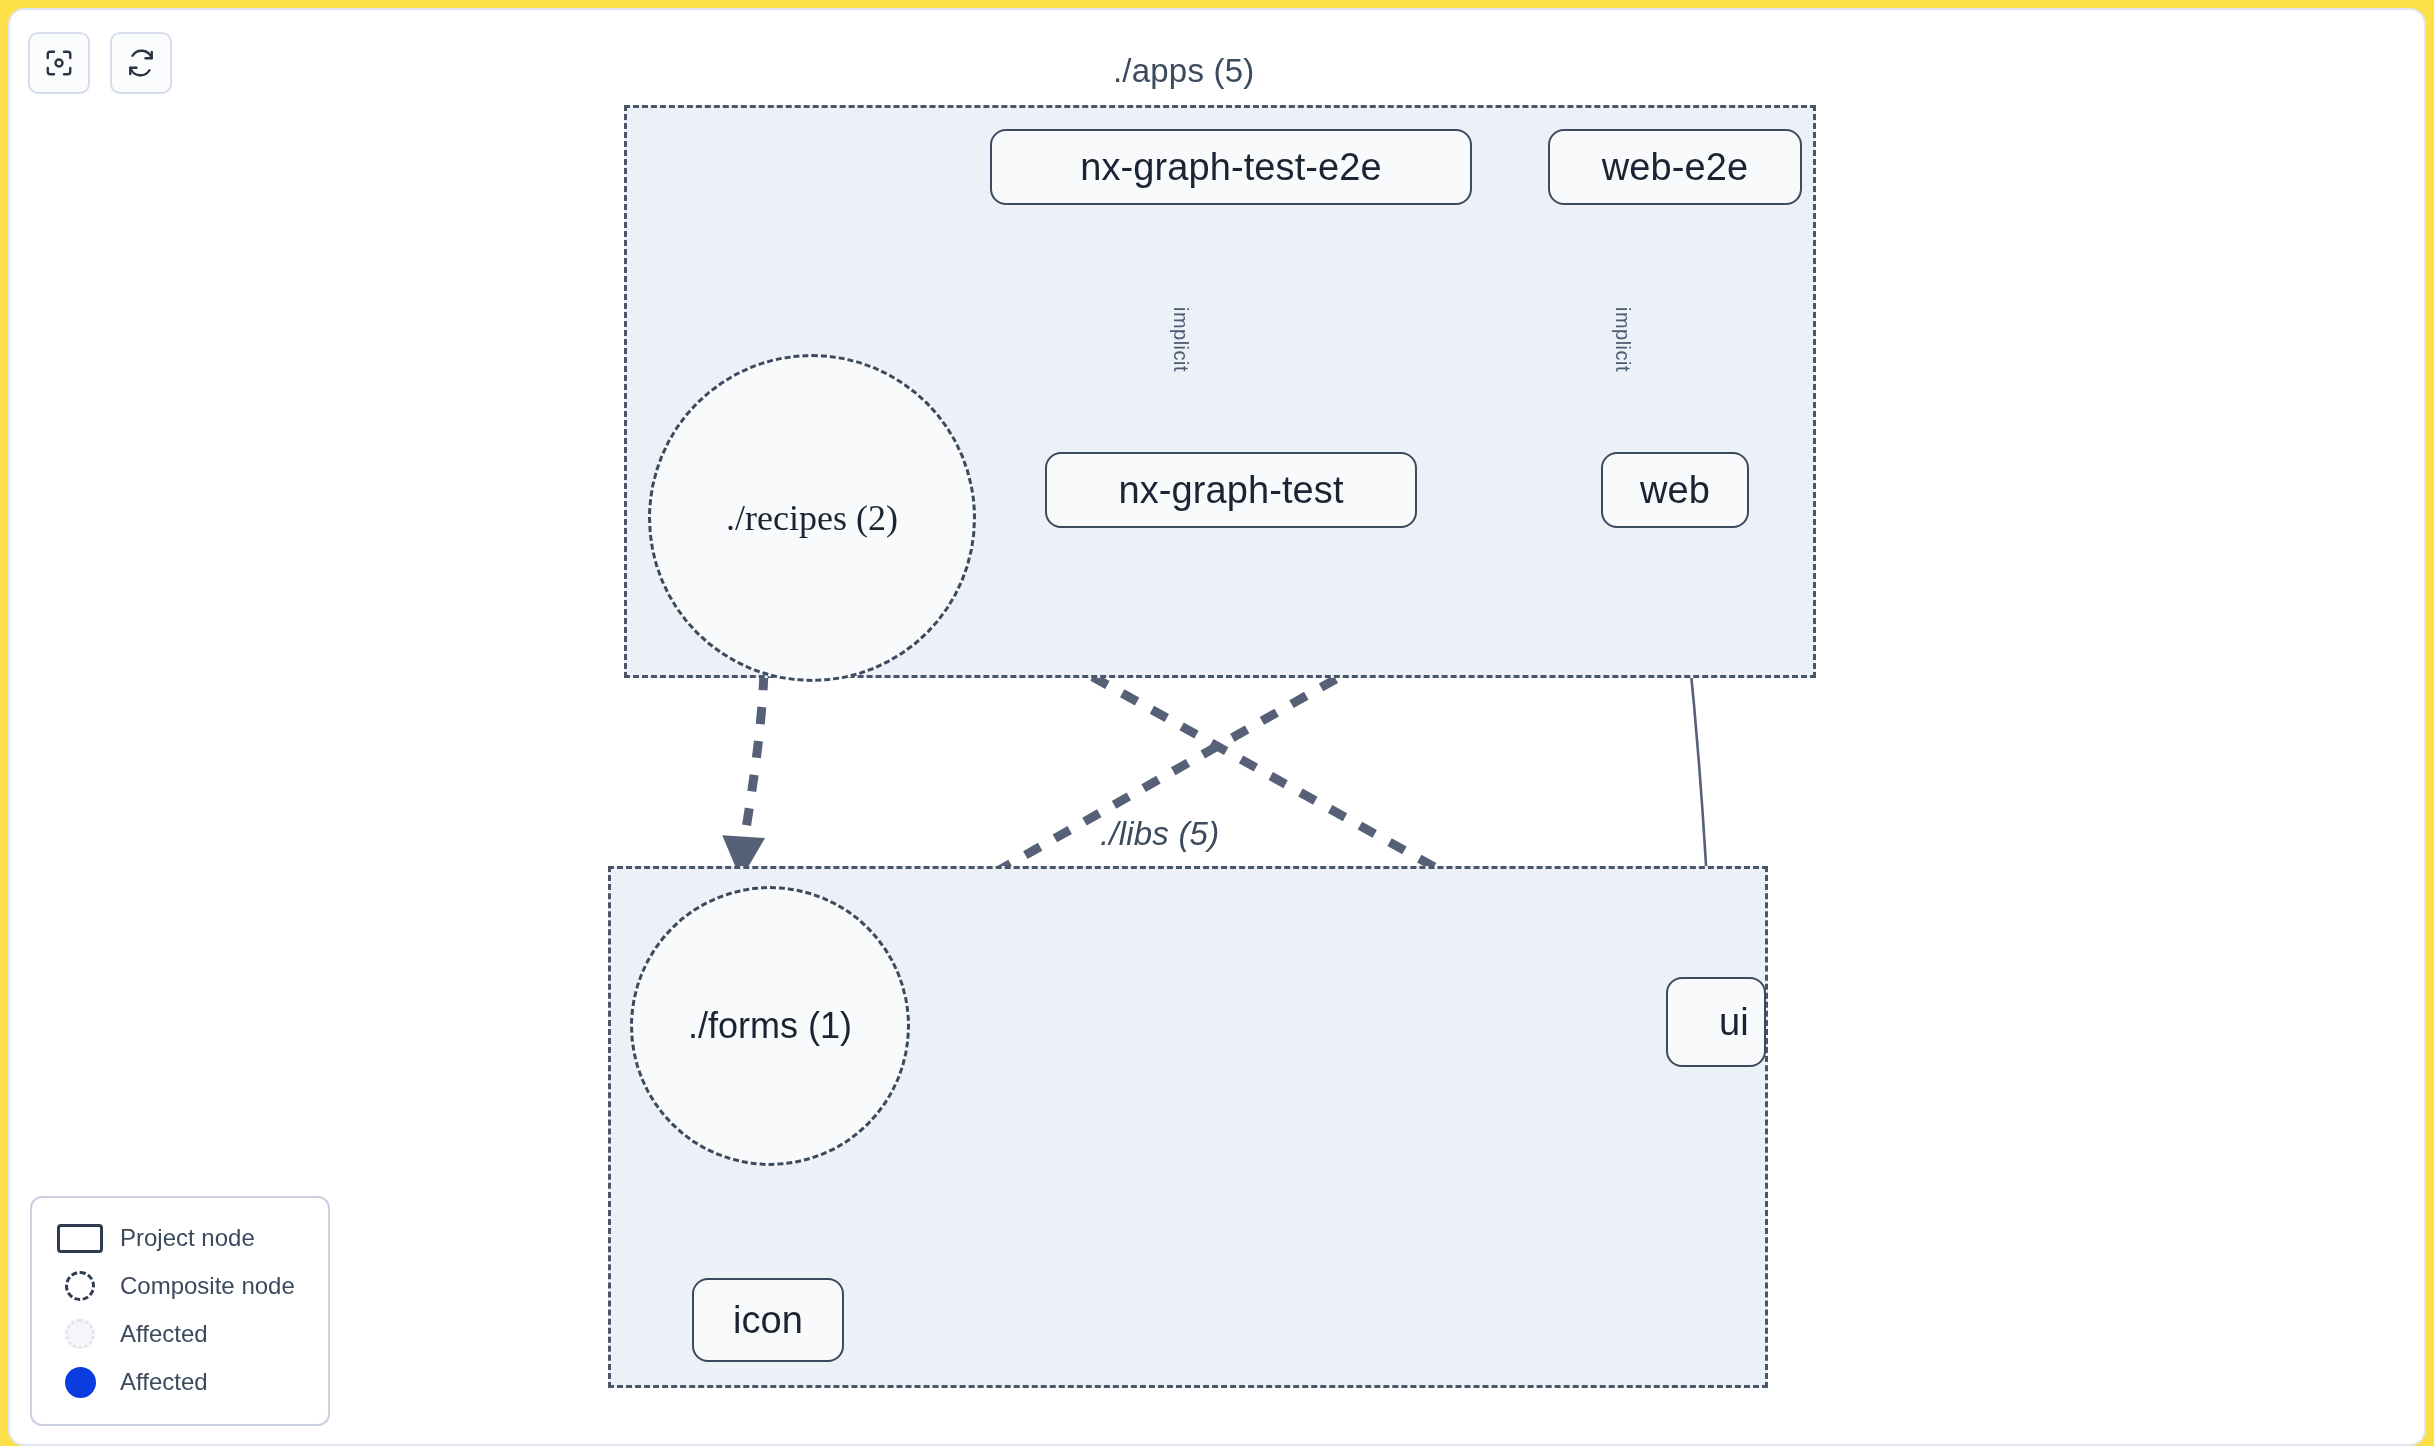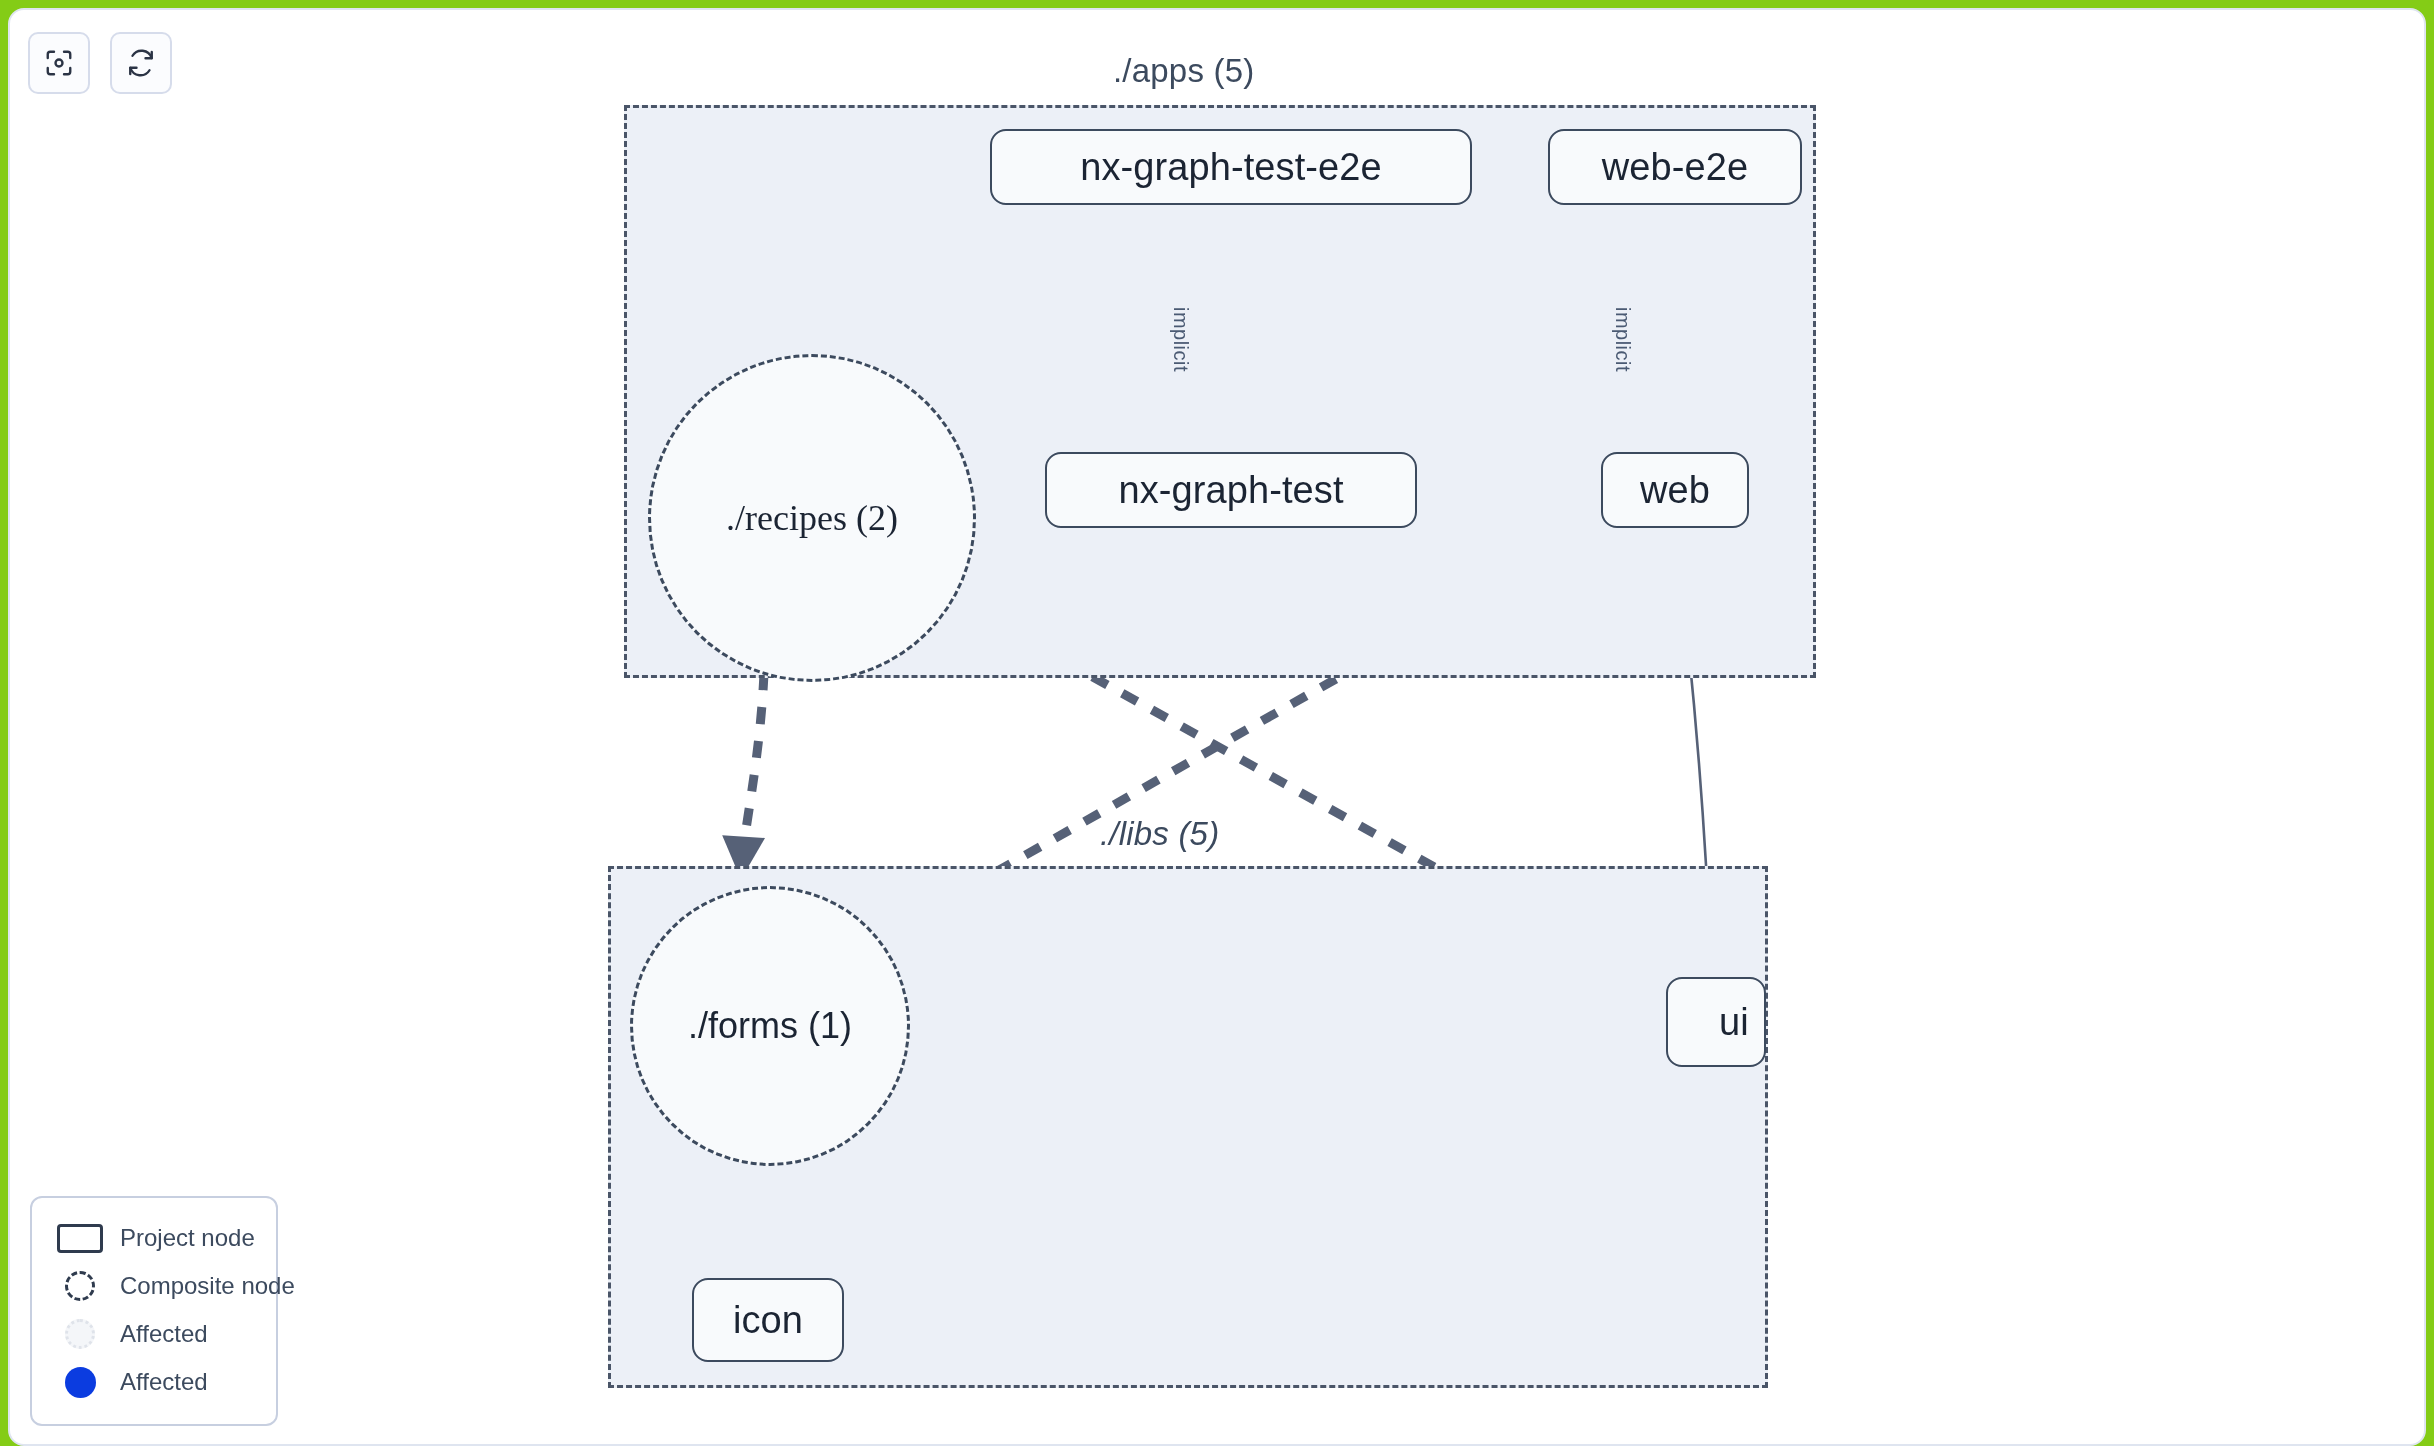--- a/index.html
+++ b/index.html
@@ -7,21 +7,21 @@
     margin: 0; padding: 0;
     width: 2434px; height: 1446px;
     background: #ffffff;
     font-family: "Liberation Sans", sans-serif;
     overflow: hidden;
   }
   #app {
     position: absolute;
     left: 0; top: 0;
     width: 2434px; height: 1446px;
-    background: #84cc16;
+    background: #fde047;
   }
   
   #canvas-frame {
     position: absolute;
     left: 8px; top: 8px;
     width: 2418px; height: 1438px;
     background: #ffffff;
     border: 2px solid #dfe5f0;
     border-radius: 16px;
   }
@@ -109,21 +109,21 @@
     white-space: nowrap;
     transform-origin: center center;
     z-index: 22;
     letter-spacing: .5px;
   }
 
   
   #legend {
     position: absolute;
     left: 30px; top: 1196px;
-    width: 248px;
+    width: 300px;
     background: #ffffff;
     border: 2px solid #c7cfe0;
     border-radius: 12px;
     padding: 16px 18px 18px 22px;
     z-index: 40;
   }
   .legend-row {
     display: flex;
     align-items: center;
     height: 48px;

